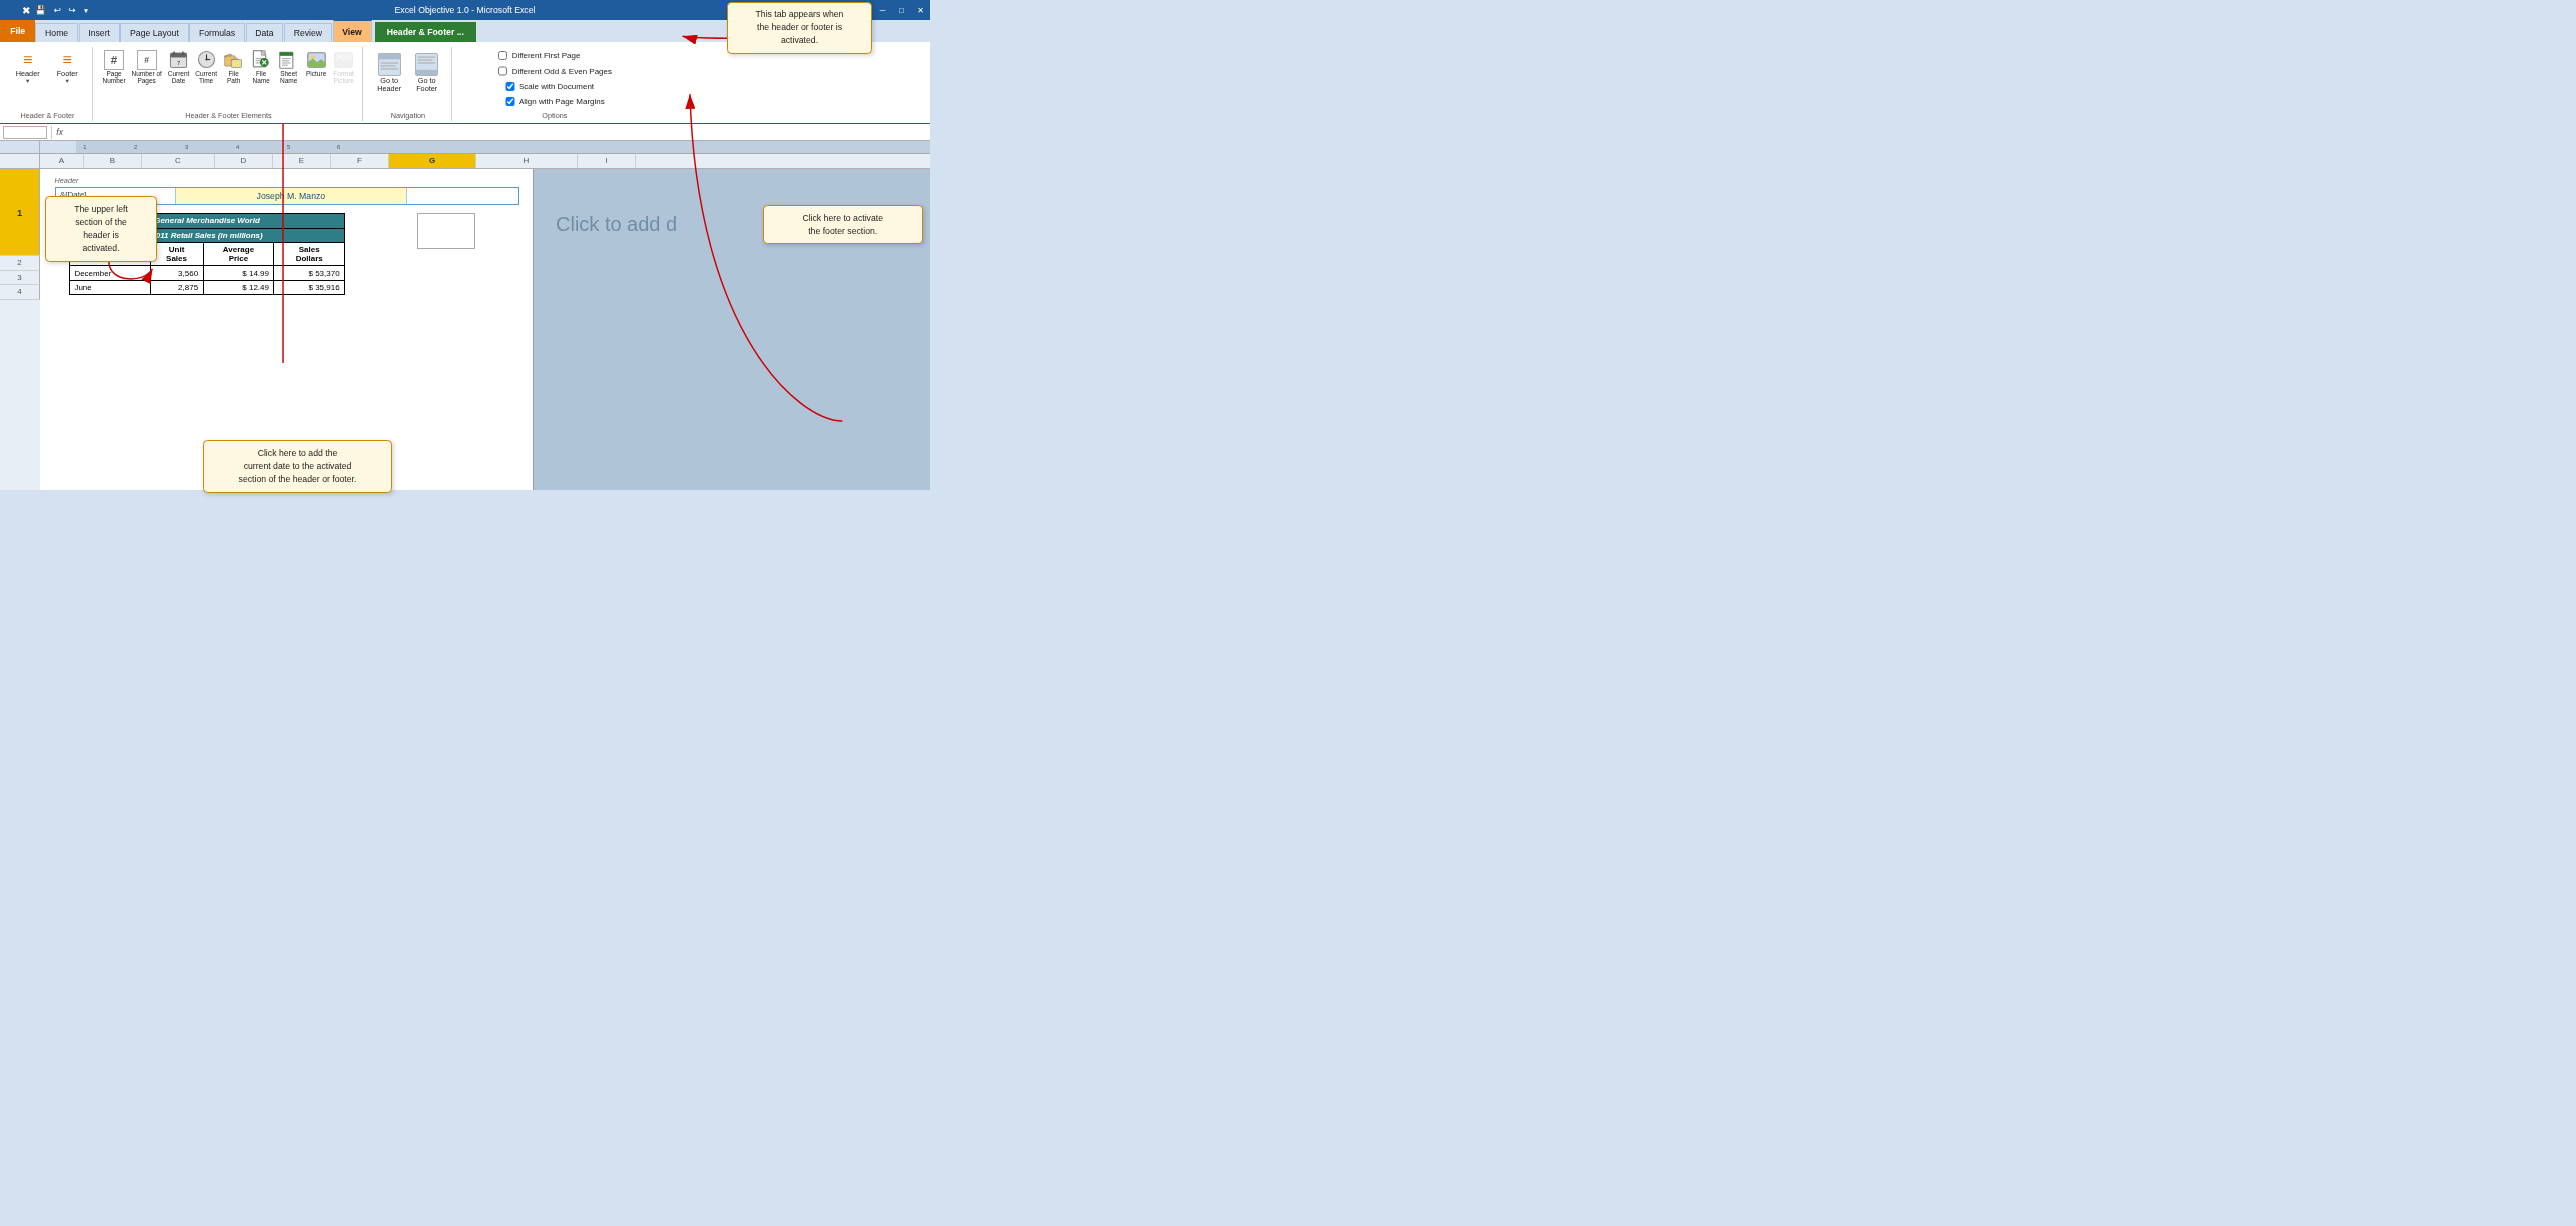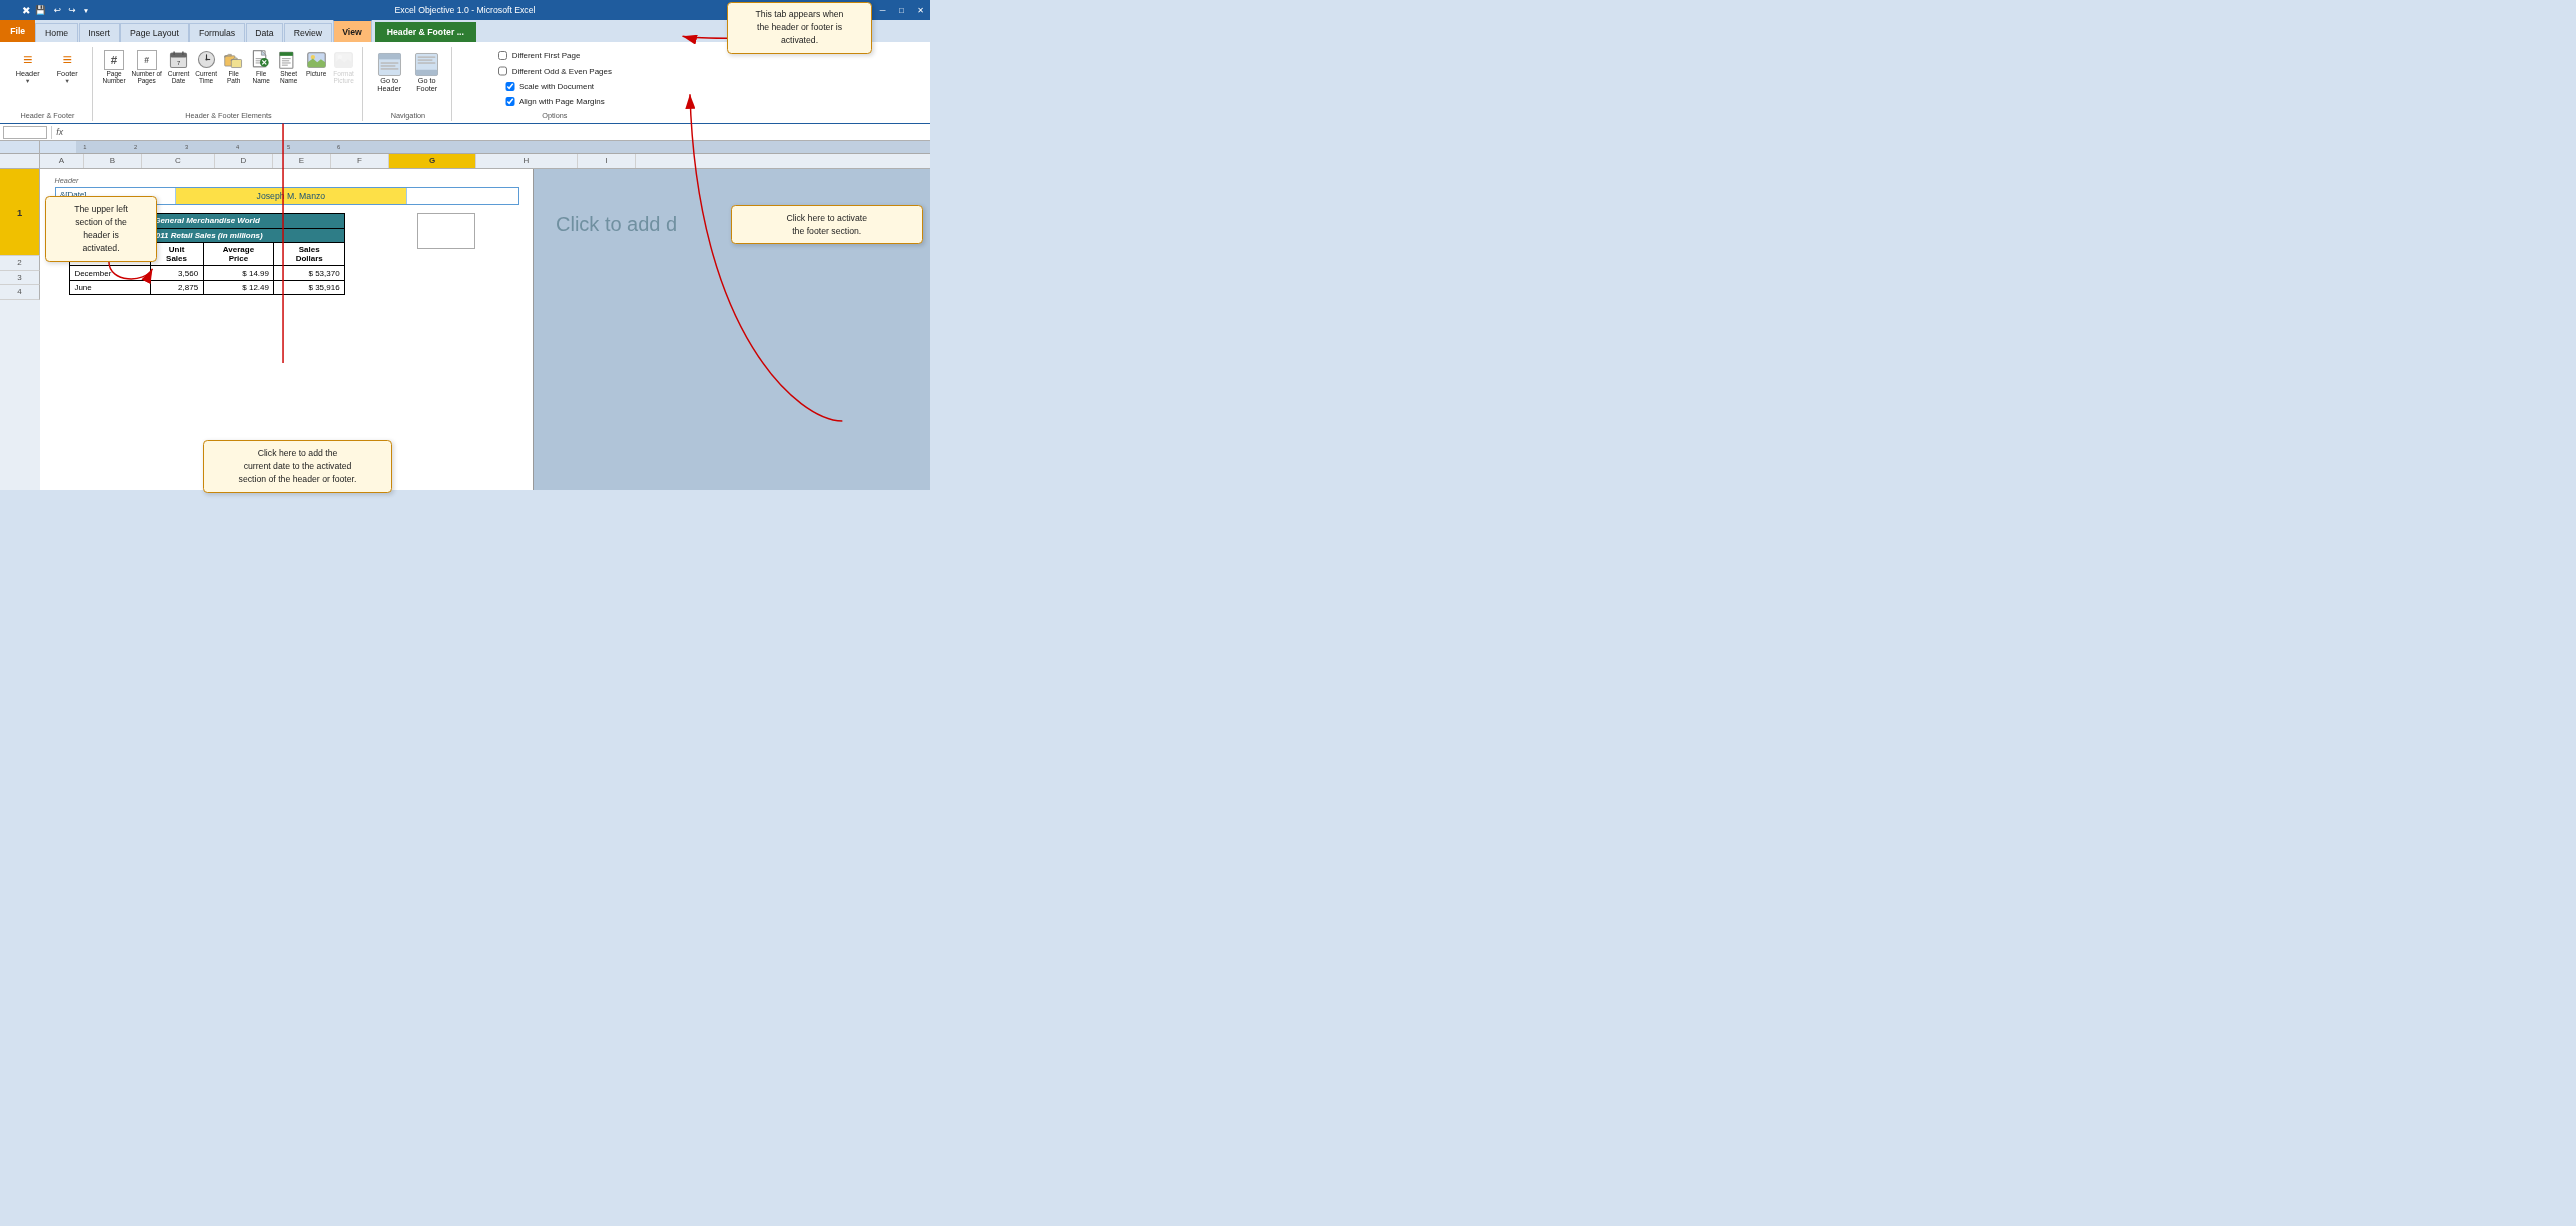--- a/index.html
+++ b/index.html
@@ -578,21 +578,21 @@
       </div>
 
       <div style="display:flex; flex:1; background:#808080; overflow:hidden;">
 
         <div style="background:white; margin:0; width:494px; flex-shrink:0; border-right:1.5px solid #999; position:relative;">
 
           <div style="padding:7.3px 14.5px 0 14.5px;">
             <div class="header-label">Header</div>
             <div style="display:flex; border:1.5px solid #5b9bd5; margin-top:1.5px;">
               <div style="flex:1; padding:2.2px 4.4px; background:white; border-right:0.7px solid #9ec9f0; min-height:16px; font-size:8px; color:#1a5276;">&amp;[Date]</div>
-              <div style="flex:2; padding:2.2px 4.4px; background:#fde047; text-align:right; min-height:16px; font-size:8.7px; color:#1a5276; border-right:0.7px solid #9ec9f0; display:flex; align-items:center; justify-content:center;">Joseph M. Manzo</div>
+              <div style="flex:2; padding:2.2px 4.4px; background:#fef9c3; text-align:right; min-height:16px; font-size:8.7px; color:#1a5276; border-right:0.7px solid #9ec9f0; display:flex; align-items:center; justify-content:center;">Joseph M. Manzo</div>
               <div style="flex:1; min-height:16px; background:white;"></div>
             </div>
           </div>
 
           <div style="padding:5.8px 14.5px;">
             <table class="data-table">
               <tbody>
                   <tr>
                 <td colspan="4" class="table-header-row text-center">General Merchandise World</td>
               </tr>
@@ -621,21 +621,21 @@
               </table>
           </div>
 
           <div style="position:absolute; right:58px; top:44px; border:0.7px solid #aaa; width:58px; height:36px; background:white;"></div>
 
         </div>
 
         <div style="flex:1; background:#b0c4d8; display:flex; align-items:flex-start; padding:44px 14.5px 0 22px; position:relative;">
           <span style="font-size:20px; color:#7090a0; font-weight:300;">Click to add d</span>
 
-          <div class="callout" style="right:7.3px; top:36px; width:192px;">
+          <div class="callout" style="right:7.3px; top:36px; width:160px;">
             <span style="white-space:pre-line;">Click here to activate
 the footer section.</span>
           </div>
         </div>
 
       </div>
     </div>
   </div>
 
   <div class="callout" style="top:1.5px; right:58px; width:145px;">

